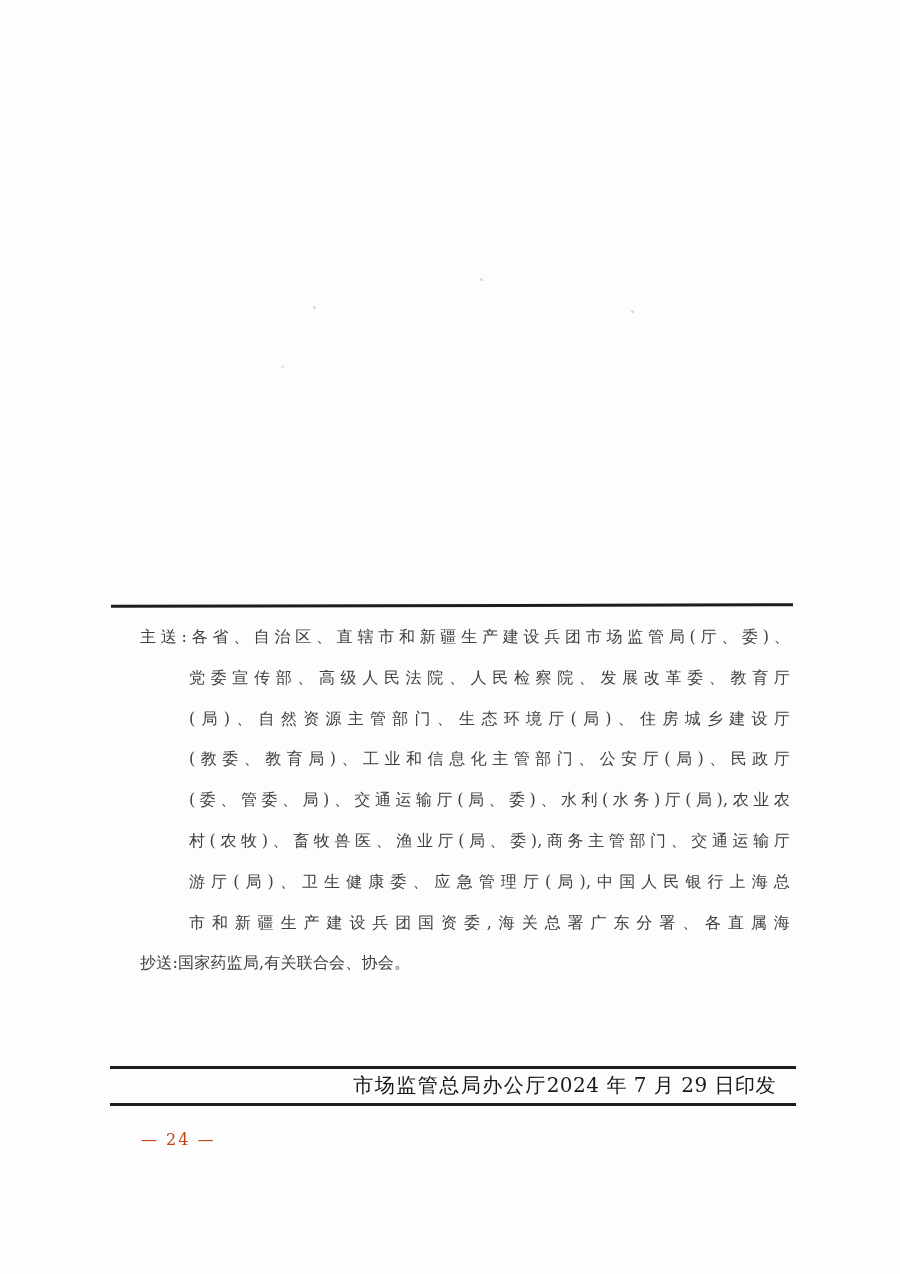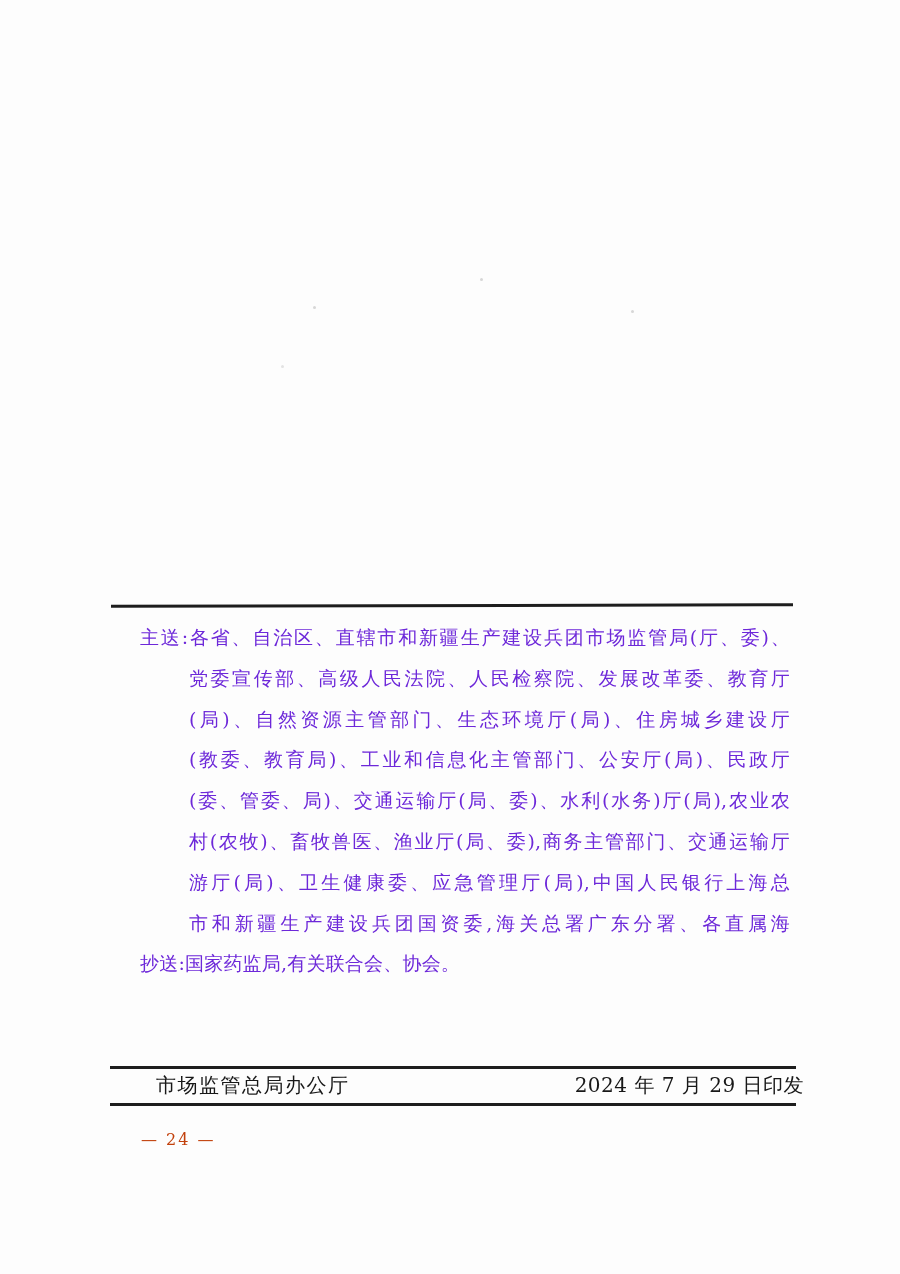--- a/index.html
+++ b/index.html
@@ -14,36 +14,36 @@
   .page { position: absolute; inset: 0; }
 
   .rule { position: absolute; background: #1d1d1d; }
   .rule-top      { left: 111px; top: 604px;  width: 682px; height: 3px; transform: rotate(-0.12deg); }
   .rule-colo-a   { left: 110px; top: 1066px; width: 686px; height: 3px; }
   .rule-colo-b   { left: 110px; top: 1103px; width: 686px; height: 3px; }
 
   .dist {
     position: absolute;
     left: 140px; top: 617px; width: 650px;
-    font-size: 19px;
-    color: #6d28d9;
+    font-size: 16px;
+    color: #404040;
   }
   .line {
     height: 40.8px;
     line-height: 40.8px;
     white-space: nowrap;
     letter-spacing: 0.2px;
   }
   .line.just { text-align: justify; text-align-last: justify; }
   .line.cont { padding-left: 49px; }
 
   .colophon-row {
     position: absolute;
-    left: 156px; top: 1070px; width: 648px; height: 30px;
-    display: flex; justify-content: space-between; align-items: center;
+    left: 128px; top: 1070px; width: 648px; height: 30px;
+    display: flex; justify-content: flex-end; align-items: center;
     font-size: 20px;
     color: #181818;
   }
   .issuer { letter-spacing: 1.5px; }
   .print-date { letter-spacing: 0.5px; }
 
   .page-num {
     position: absolute;
     left: 141px; top: 1130px;
     font-size: 16px;

